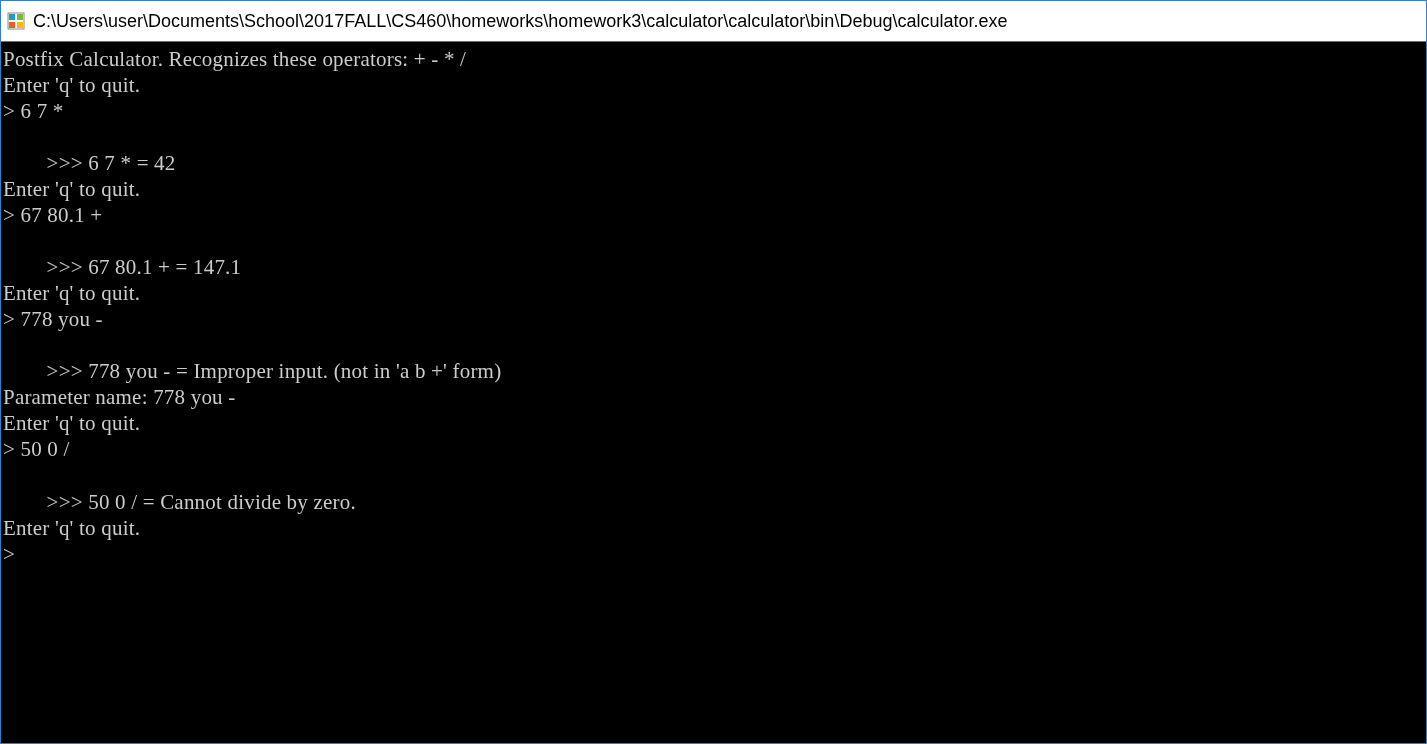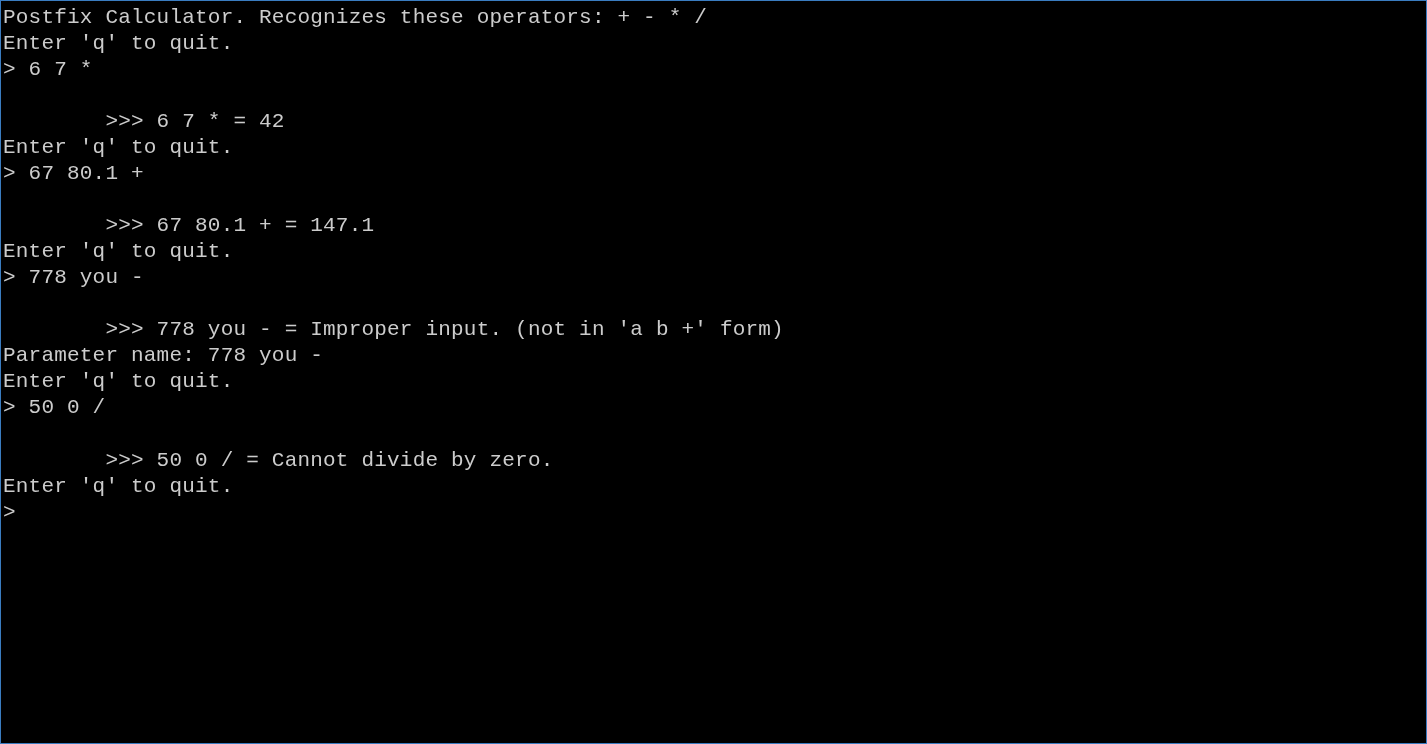--- a/index.html
+++ b/index.html
@@ -60,22 +60,35 @@
       font-family: 'Consolas', 'Courier New', monospace;
       font-size: 21px;
       line-height: 1.24;
       color: #cccccc;
       white-space: pre;
       letter-spacing: 0.2px;
     }
     .console .line {
       display: block;
       min-height: 1.24em;
+      font-family: Liberation Serif, serif;
     }
   </style>
 </head>
 <body>
 
 <div class="window">
+  <div class="titlebar">
+    <span class="titlebar-icon">
+      <svg viewBox="0 0 18 18">
+        <rect x="1" y="1" width="16" height="16" fill="#fff" stroke="#888" stroke-width="1"></rect>
+        <rect x="2" y="2" width="6" height="6" fill="#1f9ad6"></rect>
+        <rect x="10" y="2" width="6" height="6" fill="#7fba2b"></rect>
+        <rect x="2" y="10" width="6" height="6" fill="#f05a28"></rect>
+        <rect x="10" y="10" width="6" height="6" fill="#fdb813"></rect>
+      </svg>
+    </span>
+    <span class="titlebar-text">C:\Users\user\Documents\School\2017FALL\CS460\homeworks\homework3\calculator\calculator\bin\Debug\calculator.exe</span>
+  </div>
   <div class="console">
     <pre><span class="line">Postfix Calculator. Recognizes these operators: + - * /</span><span class="line">Enter 'q' to quit.</span><span class="line">&gt; 6 7 *</span><span class="line"></span><span class="line">        &gt;&gt;&gt; 6 7 * = 42</span><span class="line">Enter 'q' to quit.</span><span class="line">&gt; 67 80.1 +</span><span class="line"></span><span class="line">        &gt;&gt;&gt; 67 80.1 + = 147.1</span><span class="line">Enter 'q' to quit.</span><span class="line">&gt; 778 you -</span><span class="line"></span><span class="line">        &gt;&gt;&gt; 778 you - = Improper input. (not in 'a b +' form)</span><span class="line">Parameter name: 778 you -</span><span class="line">Enter 'q' to quit.</span><span class="line">&gt; 50 0 /</span><span class="line"></span><span class="line">        &gt;&gt;&gt; 50 0 / = Cannot divide by zero.</span><span class="line">Enter 'q' to quit.</span><span class="line">&gt;</span></pre>
   </div>
 </div>
 
 </body></html>

